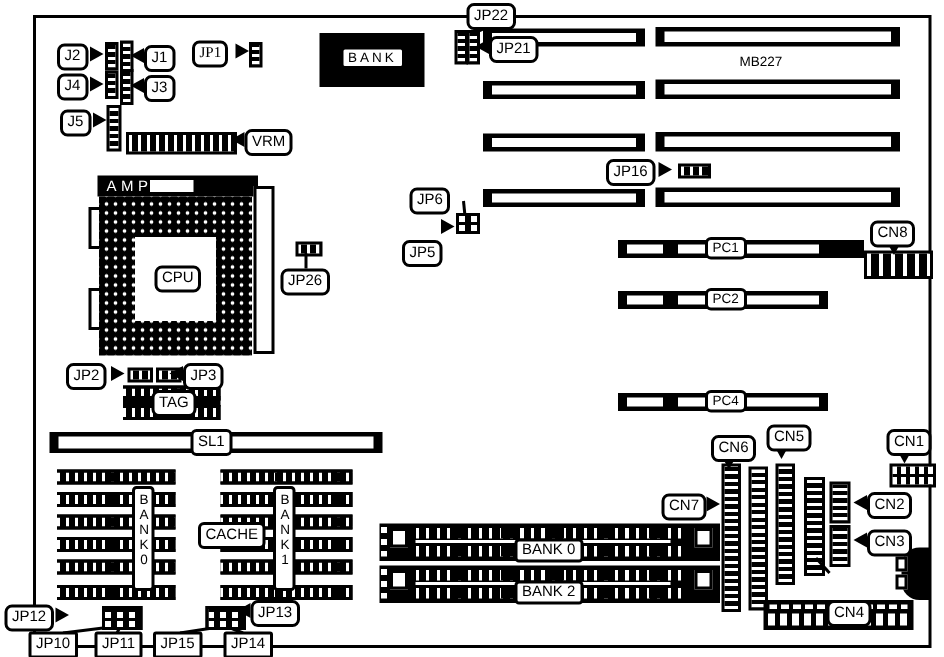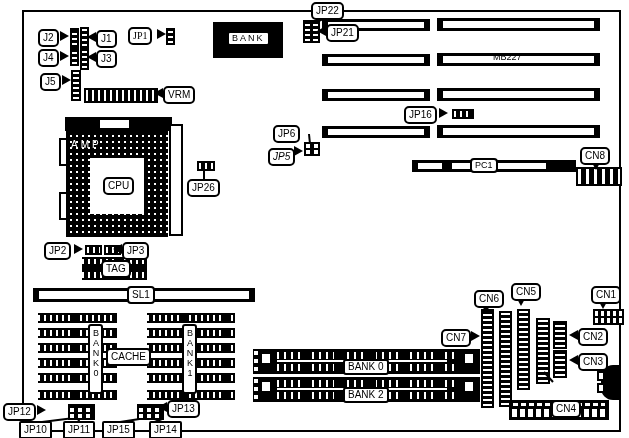--- a/index.html
+++ b/index.html
@@ -106,45 +106,57 @@
   <div class="slot" style="left:437px;top:88px;width:163px;height:13px;">
       <div class="stripe"></div>
     </div>
   <div class="slot" style="left:322px;top:126px;width:108px;height:12px;">
       <div class="stripe"></div>
     </div>
   <div class="slot" style="left:437px;top:125px;width:163px;height:13px;">
       <div class="stripe"></div>
     </div>
 
-  <div style="position:absolute;left:493px;top:36px;font-size:9px;color:#000;margin-top:16px;">MB227</div>
+  <div style="position:absolute;left:493px;top:36px;font-size:9px;color:#000;">MB227</div>
 
   <div class="jmph" style="left:452px;top:109px;width:18px;height:6px;"></div>
   <div class="lbl" style="left:404px;top:106px;">JP16</div>
   <div class="tri tri-r" style="left:439px;top:108px;"></div>
 
   <div class="jblock" style="left:304px;top:142px;width:12px;height:10px;"></div>
   <div class="lbl" style="left:273px;top:125px;">JP6</div>
-  <div class="lbl" style="left:268px;top:148px;font-style:italic;">JP5</div>
+  <div class="lbl" style="left:268px;top:160px;">JP5</div>
   <div class="tri tri-r" style="left:294px;top:146px;"></div>
 
   <div class="pci" style="left:412px;top:160px;width:164px;height:12px;">
     <span class="sa" style="left:6px;width:24px;"></span>
       <span class="sa" style="left:40px;width:18px;"></span>
       <span class="sa" style="left:86px;width:48px;"></span>
     <div class="boxlbl" style="left:58px;top:-2px;border-radius:4px;">PC1</div>
   </div>
+  <div class="pci" style="left:412px;top:194px;width:140px;height:12px;">
+    <span class="sa" style="left:6px;width:24px;"></span>
+      <span class="sa" style="left:40px;width:18px;"></span>
+      <span class="sa" style="left:86px;width:48px;"></span>
+    <div class="boxlbl" style="left:58px;top:-2px;border-radius:4px;">PC2</div>
+  </div>
+  <div class="pci" style="left:412px;top:262px;width:140px;height:12px;">
+    <span class="sa" style="left:6px;width:24px;"></span>
+      <span class="sa" style="left:40px;width:18px;"></span>
+      <span class="sa" style="left:86px;width:48px;"></span>
+    <div class="boxlbl" style="left:58px;top:-2px;border-radius:4px;">PC4</div>
+  </div>
 
   <div style="position:absolute;left:576px;top:167px;width:42px;height:15px;border:2px solid #000;
               background:repeating-linear-gradient(90deg,#fff 0 3px,#000 3px 8px);"></div>
   <div class="lbl" style="left:580px;top:147px;">CN8</div>
   <div class="tri tri-d" style="left:591px;top:161px;"></div>
 
   <div class="chip" style="left:65px;top:117px;width:107px;height:14px;"></div>
-  <div style="position:absolute;left:71px;top:119px;color:#fff;font-size:10px;letter-spacing:3px;z-index:2;margin-top:20px;">AMP</div>
+  <div style="position:absolute;left:71px;top:119px;color:#fff;font-size:10px;letter-spacing:3px;z-index:2;">AMP</div>
   <div style="position:absolute;left:100px;top:120px;width:29px;height:8px;background:#fff;z-index:2;"></div>
   <div style="position:absolute;left:169px;top:124px;width:10px;height:108px;background:#fff;border:2px solid #000;"></div>
   <div style="position:absolute;left:59px;top:138px;width:5px;height:24px;background:#fff;border:2px solid #000;"></div>
   <div style="position:absolute;left:59px;top:192px;width:5px;height:24px;background:#fff;border:2px solid #000;"></div>
   <div style="position:absolute;left:66px;top:131px;width:102px;height:106px;background-color:#000;
               background-image:radial-gradient(circle,#fff 1px,transparent 1.5px);background-size:6px 6px;background-position:2px 2px;">
     <div style="position:absolute;left:24px;top:27px;width:54px;height:56px;background:#fff;"></div>
   </div>
   <div class="lbl" style="left:103px;top:177px;">CPU</div>
 
@@ -180,21 +192,21 @@
   <div class="crow" style="left:38px;top:373px;width:79px;"></div>
   <div class="crow" style="left:38px;top:390px;width:79px;"></div>
   <div class="crow" style="left:147px;top:313px;width:88px;"></div>
   <div class="crow" style="left:147px;top:328px;width:88px;"></div>
   <div class="crow" style="left:147px;top:343px;width:88px;"></div>
   <div class="crow" style="left:147px;top:358px;width:88px;"></div>
   <div class="crow" style="left:147px;top:373px;width:88px;"></div>
   <div class="crow" style="left:147px;top:390px;width:88px;"></div>
   <div class="vlabel" style="left:88px;top:324px;height:62px;">BANK0</div>
   <div class="vlabel" style="left:182px;top:324px;height:62px;">BANK1</div>
-  <div class="lbl" style="left:106px;top:348px;border-radius:4px;">CACHE</div>
+  <div class="lbl" style="left:132px;top:348px;border-radius:4px;">CACHE</div>
 
   <div class="jblock" style="left:68px;top:404px;width:23px;height:12px;"></div>
   <div class="jblock" style="left:137px;top:404px;width:23px;height:12px;"></div>
   <div class="lbl" style="left:3px;top:403px;">JP12</div>
   <div class="tri tri-r" style="left:37px;top:405px;"></div>
   <div class="lbl" style="left:167px;top:400px;">JP13</div>
   <div class="tri tri-l" style="left:158px;top:402px;"></div>
   <div class="lbl" style="left:19px;top:421px;border-radius:2px;">JP10</div>
   <div class="lbl" style="left:63px;top:421px;border-radius:2px;">JP11</div>
   <div class="lbl" style="left:102px;top:421px;border-radius:2px;">JP15</div>

